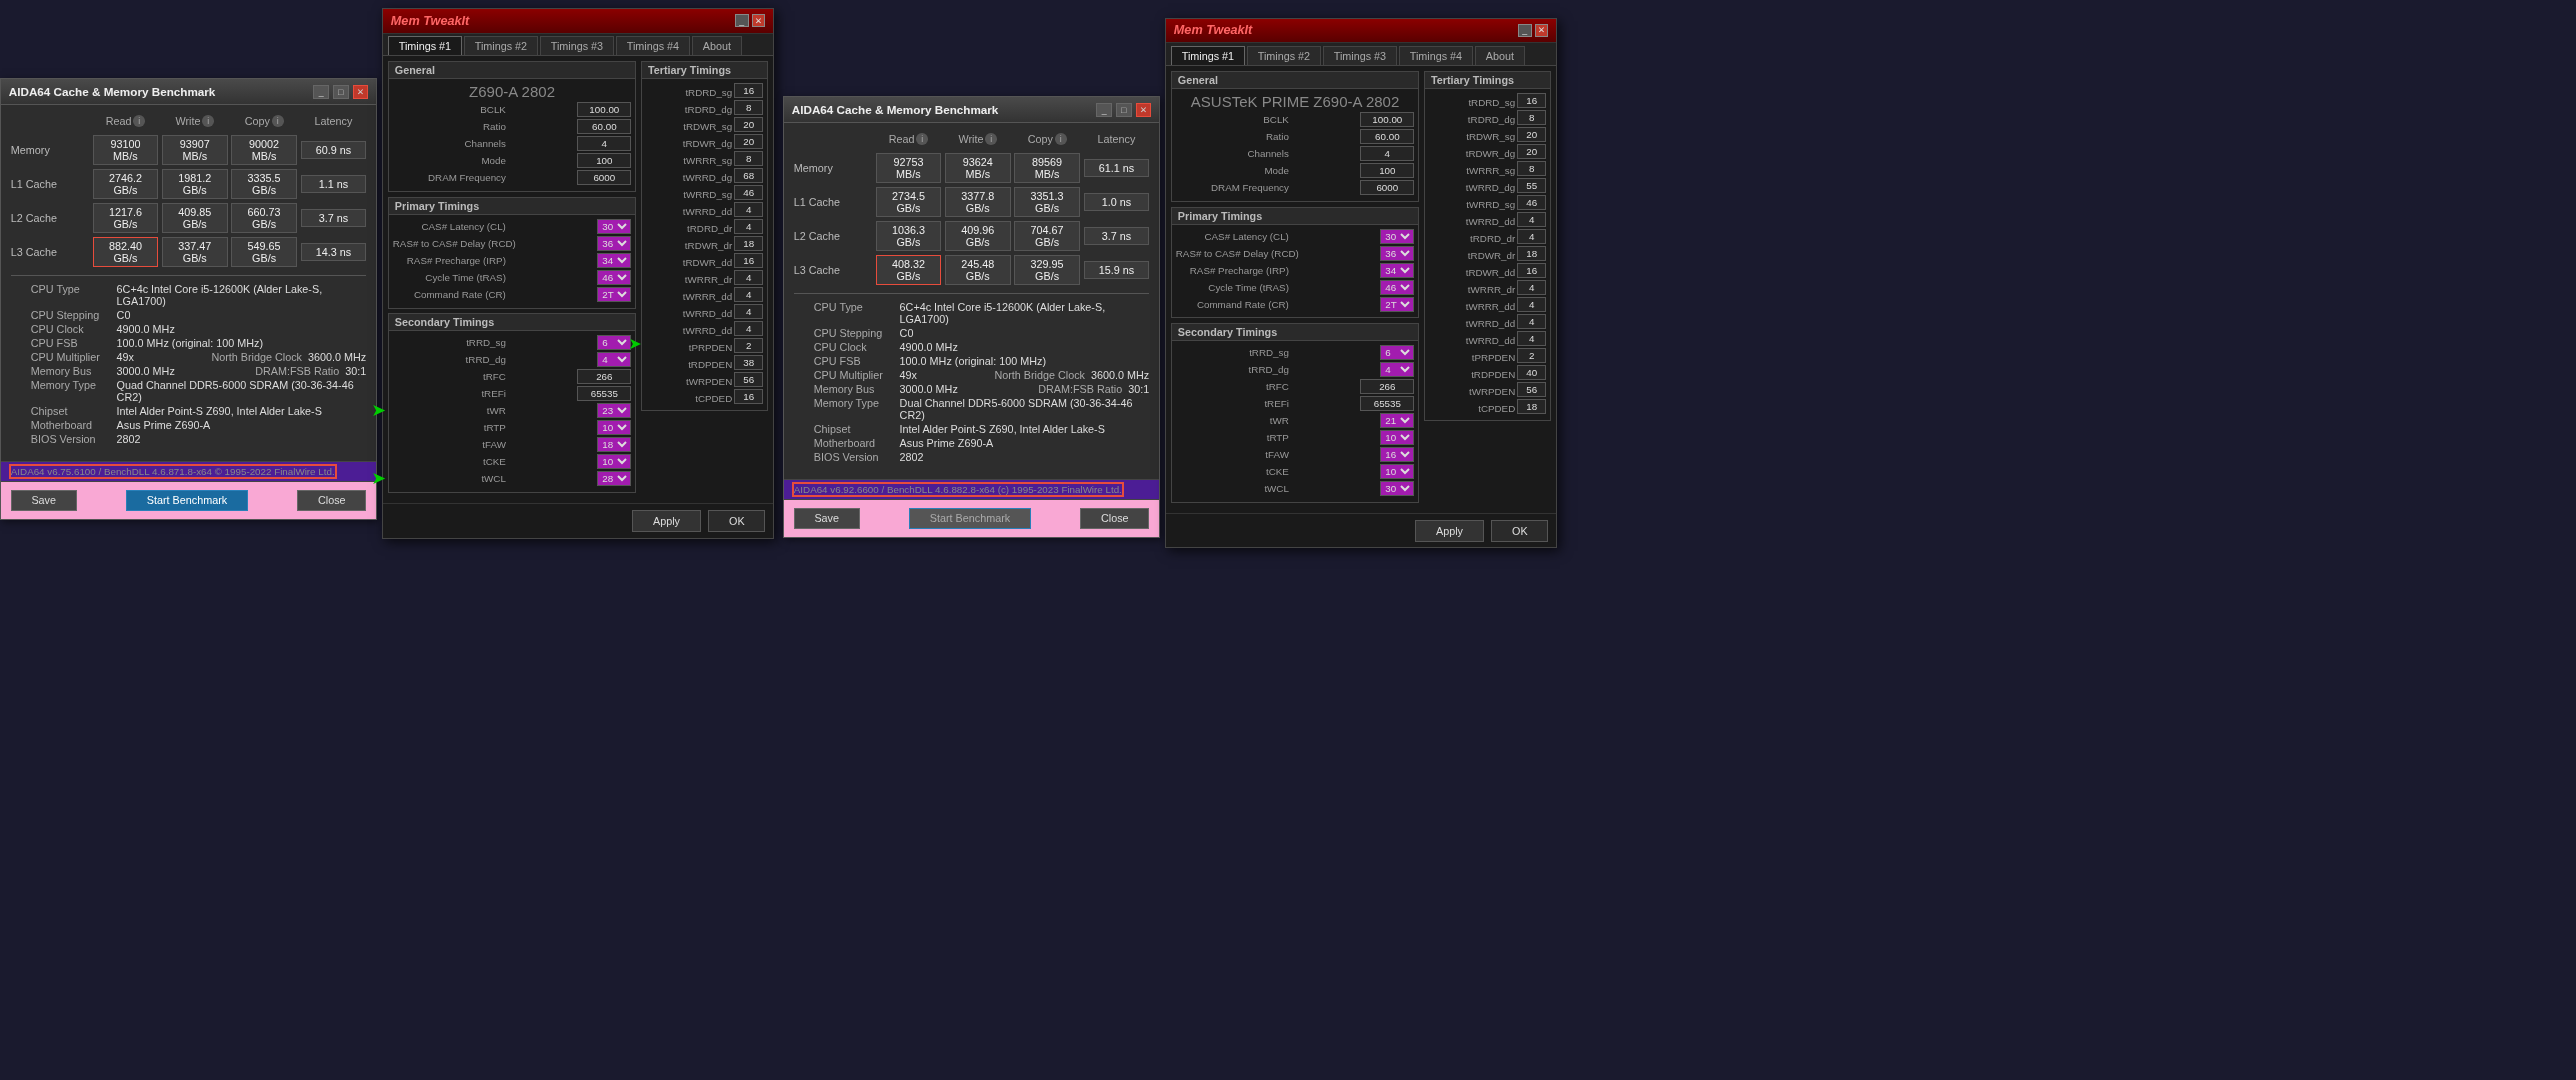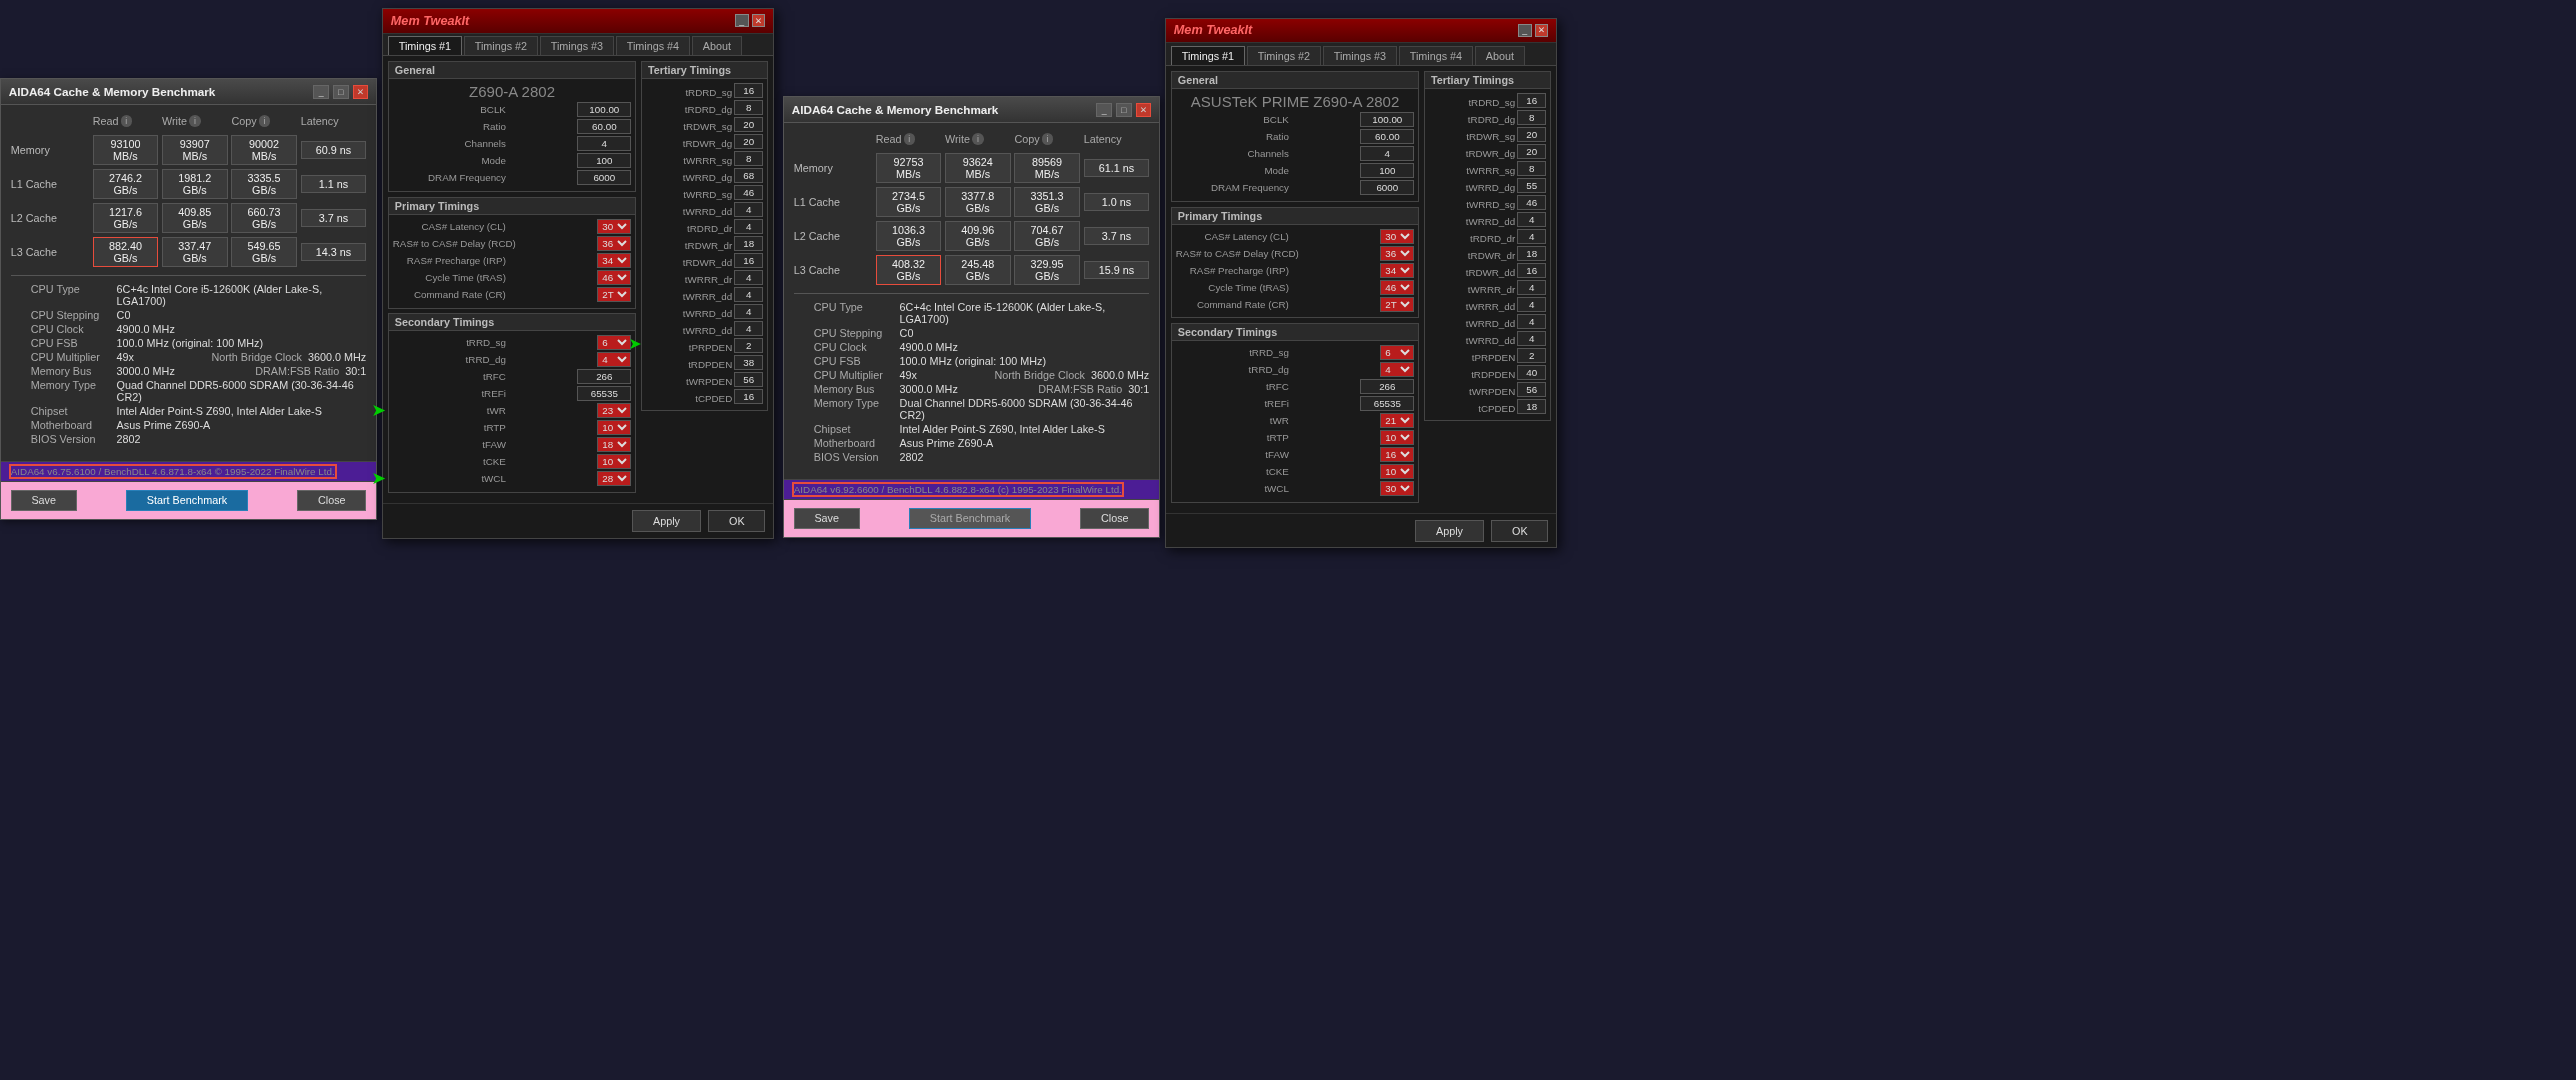--- a/index.html
+++ b/index.html
@@ -64,20 +64,21 @@
       gap: 3.9px;
       margin-bottom: 7.8px;
       align-items: center;
     }
     .metric-col-header {
       text-align: center;
       font-size: 10.8px;
       color: #aaa;
       display: flex;
       align-items: center;
+      justify-content: center;
       gap: 2px;
     }
     .info-circle {
       width: 11.7px;
       height: 11.7px;
       background: #555;
       border-radius: 50%;
       font-size: 8.8px;
       display: flex;
       align-items: center;
@@ -279,21 +280,21 @@
       width: 34px;
       background: #252525;
       border: 1px solid #555;
       color: #ddd;
       font-size: 9.8px;
       text-align: center;
       padding: 1px;
     }
     .mtweak-val-dropdown {
       width: 34px;
-      background: #b91c1c;
+      background: #a21caf;
       border: 1px solid #555;
       color: #ddd;
       font-size: 9.8px;
     }
 
     .tertiary-row {
       display: flex;
       align-items: flex-end;
       justify-content: flex-end;
       gap: 2px;

